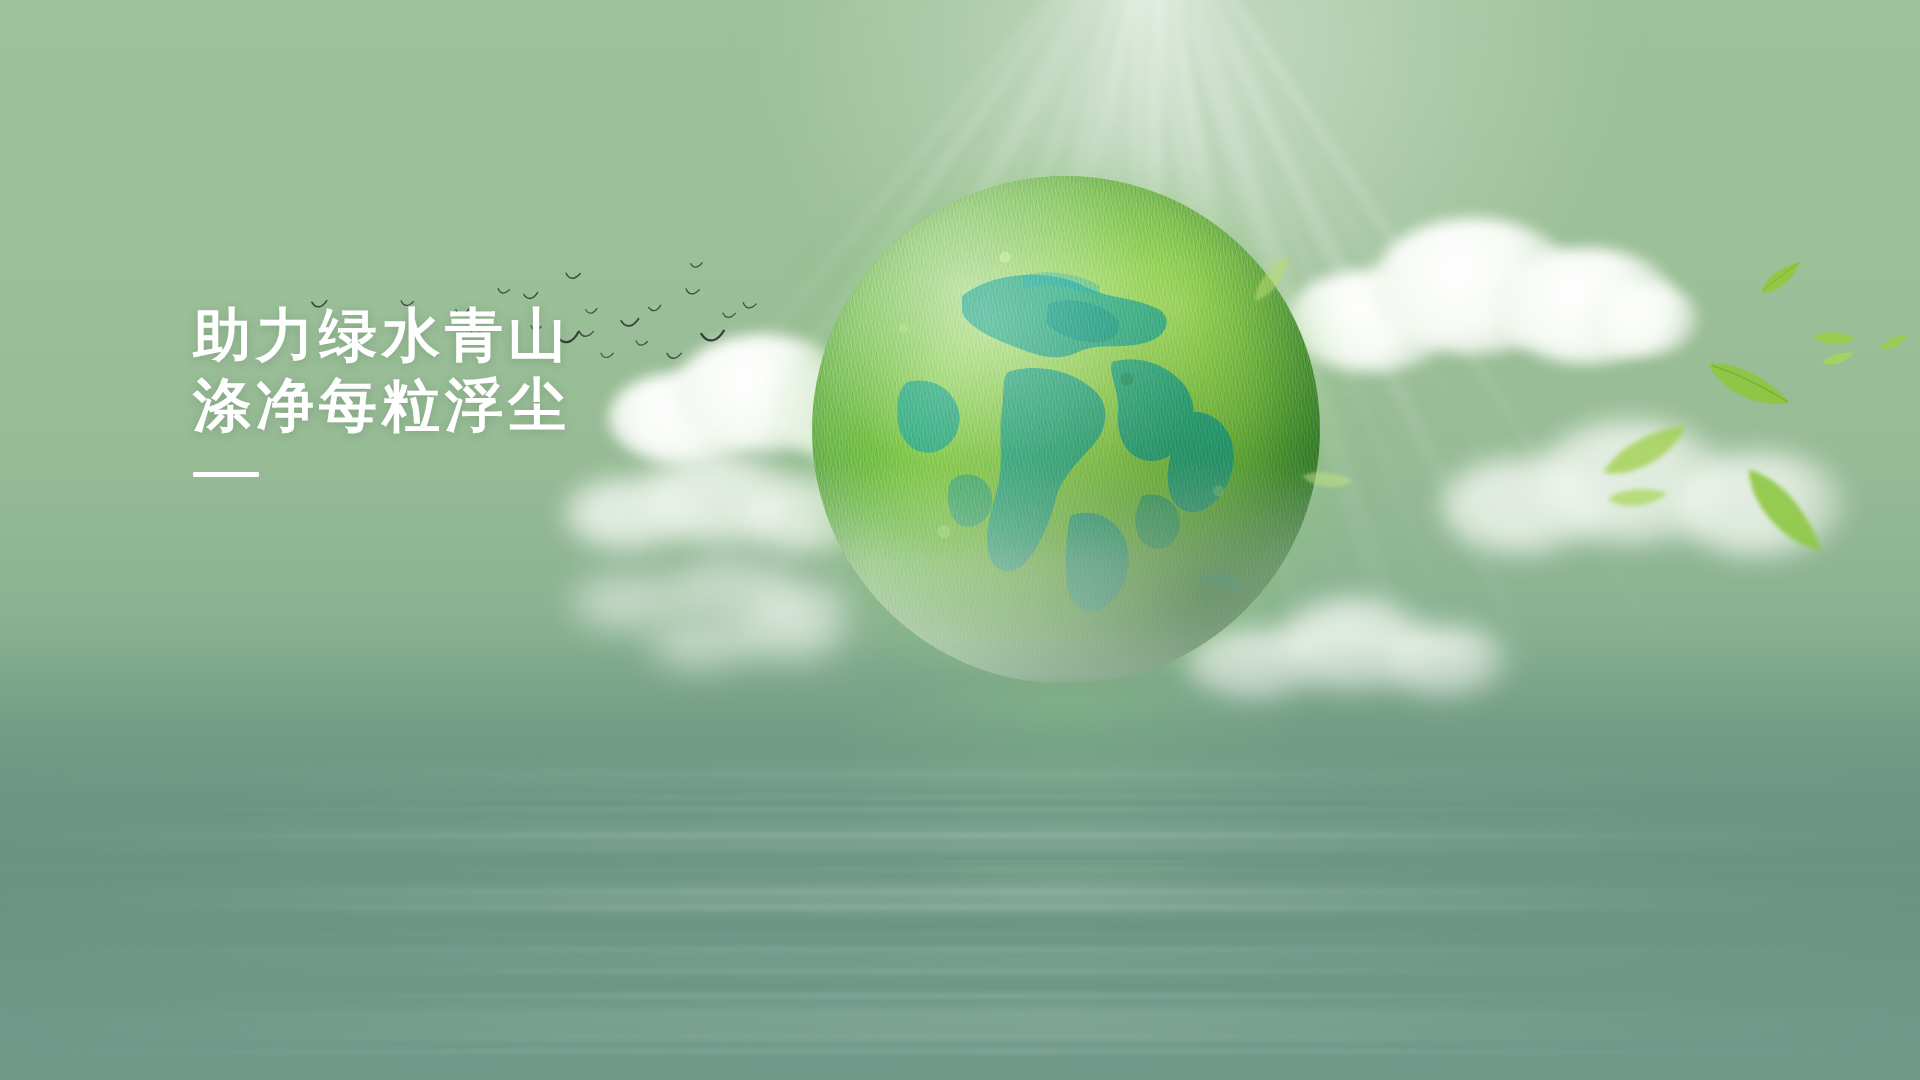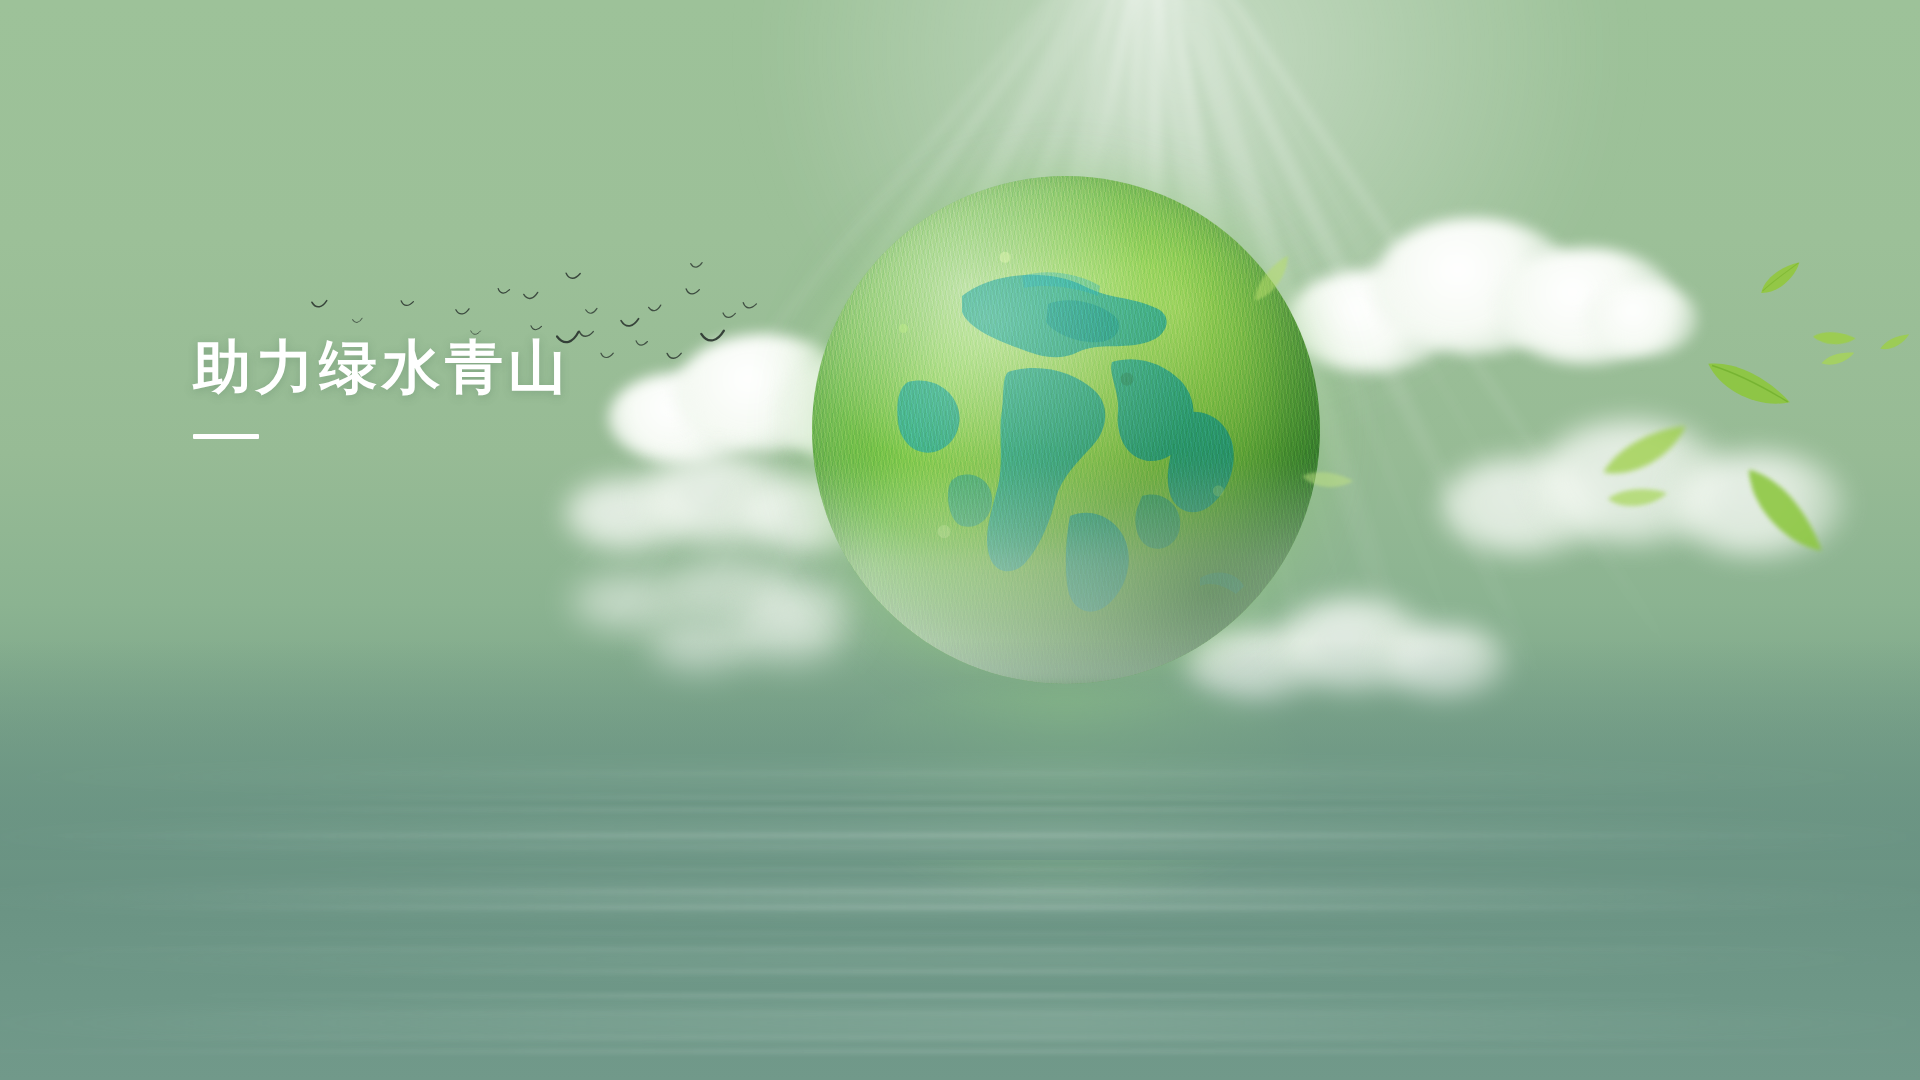--- a/index.html
+++ b/index.html
@@ -140,21 +140,21 @@
   .copy{position:absolute;left:193px;top:300px;width:720px;}
   .headline{
     color:#ffffff;
     font-size:58px;
     font-weight:700;
     letter-spacing:5px;
     line-height:70px;
     text-shadow:0 2px 10px rgba(60,100,70,.25);
     white-space:nowrap;
   }
-  .headline .ln{display:block;margin-top:32px;}
+  .headline .ln{display:block;}
   .rule{
     margin-top:32px;width:66px;height:5px;background:#ffffff;border-radius:1px;
   }
   .sub{
     margin-top:52px;
     color:#f3f8f2;
     font-size:19.5px;
     line-height:42px;
     letter-spacing:.6px;
     max-width:560px;
@@ -450,17 +450,18 @@
       <div class="wband" style="top: 14px; height: 26px; opacity: 0.22;"></div>
       <div class="wband" style="top: 70px; height: 34px; opacity: 0.34;"></div>
       <div class="wband" style="top: 132px; height: 30px; opacity: 0.46;"></div>
       <div class="wband" style="top: 196px; height: 26px; opacity: 0.22;"></div>
       <div class="wband" style="top: 256px; height: 34px; opacity: 0.34;"></div>
     </div>
 
   <div class="copy">
     <div class="headline">
       <span class="ln">助力绿水青山</span>
+      <span class="ln">涤净每粒浮尘</span>
     </div>
     <div class="rule"></div>
   </div>
 
 </div>
 
 </body></html>

